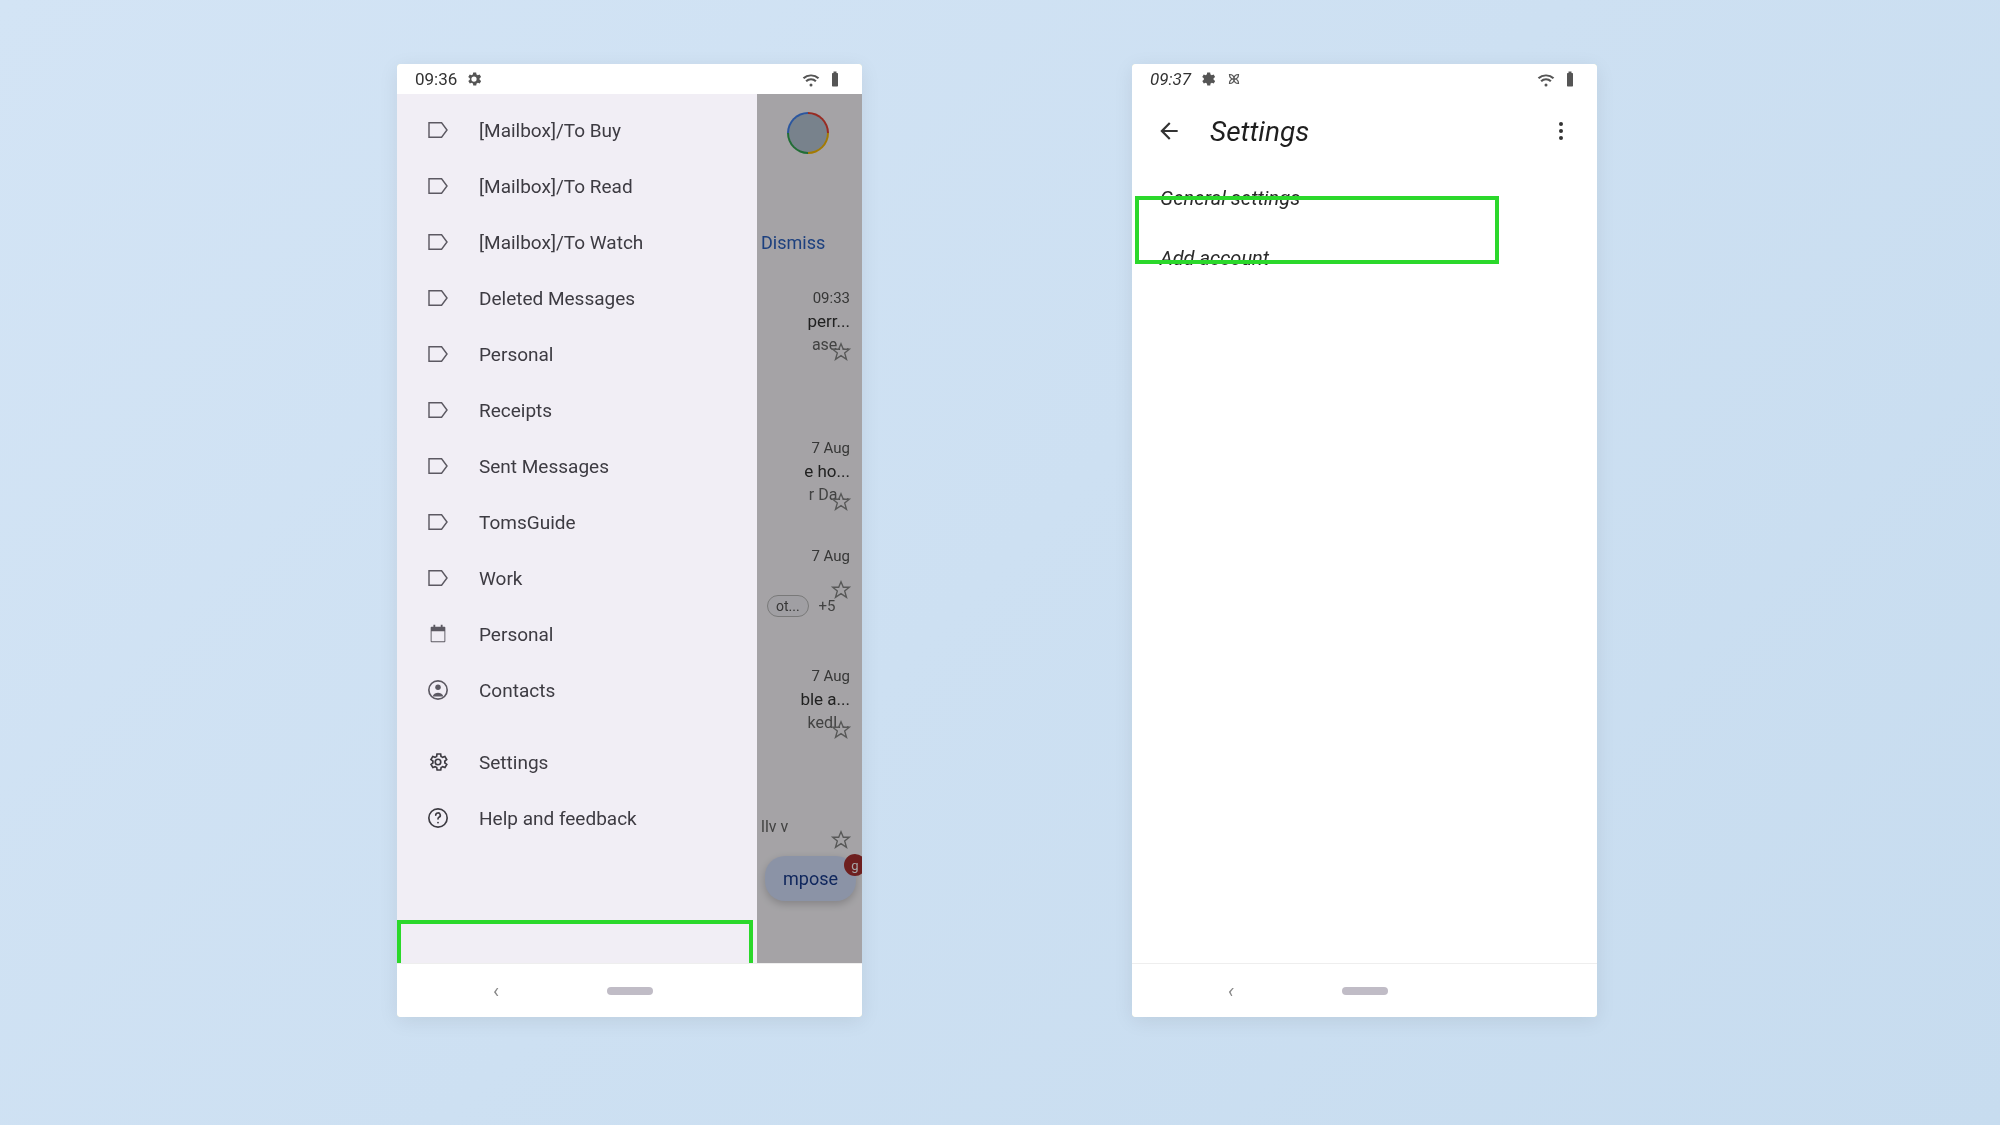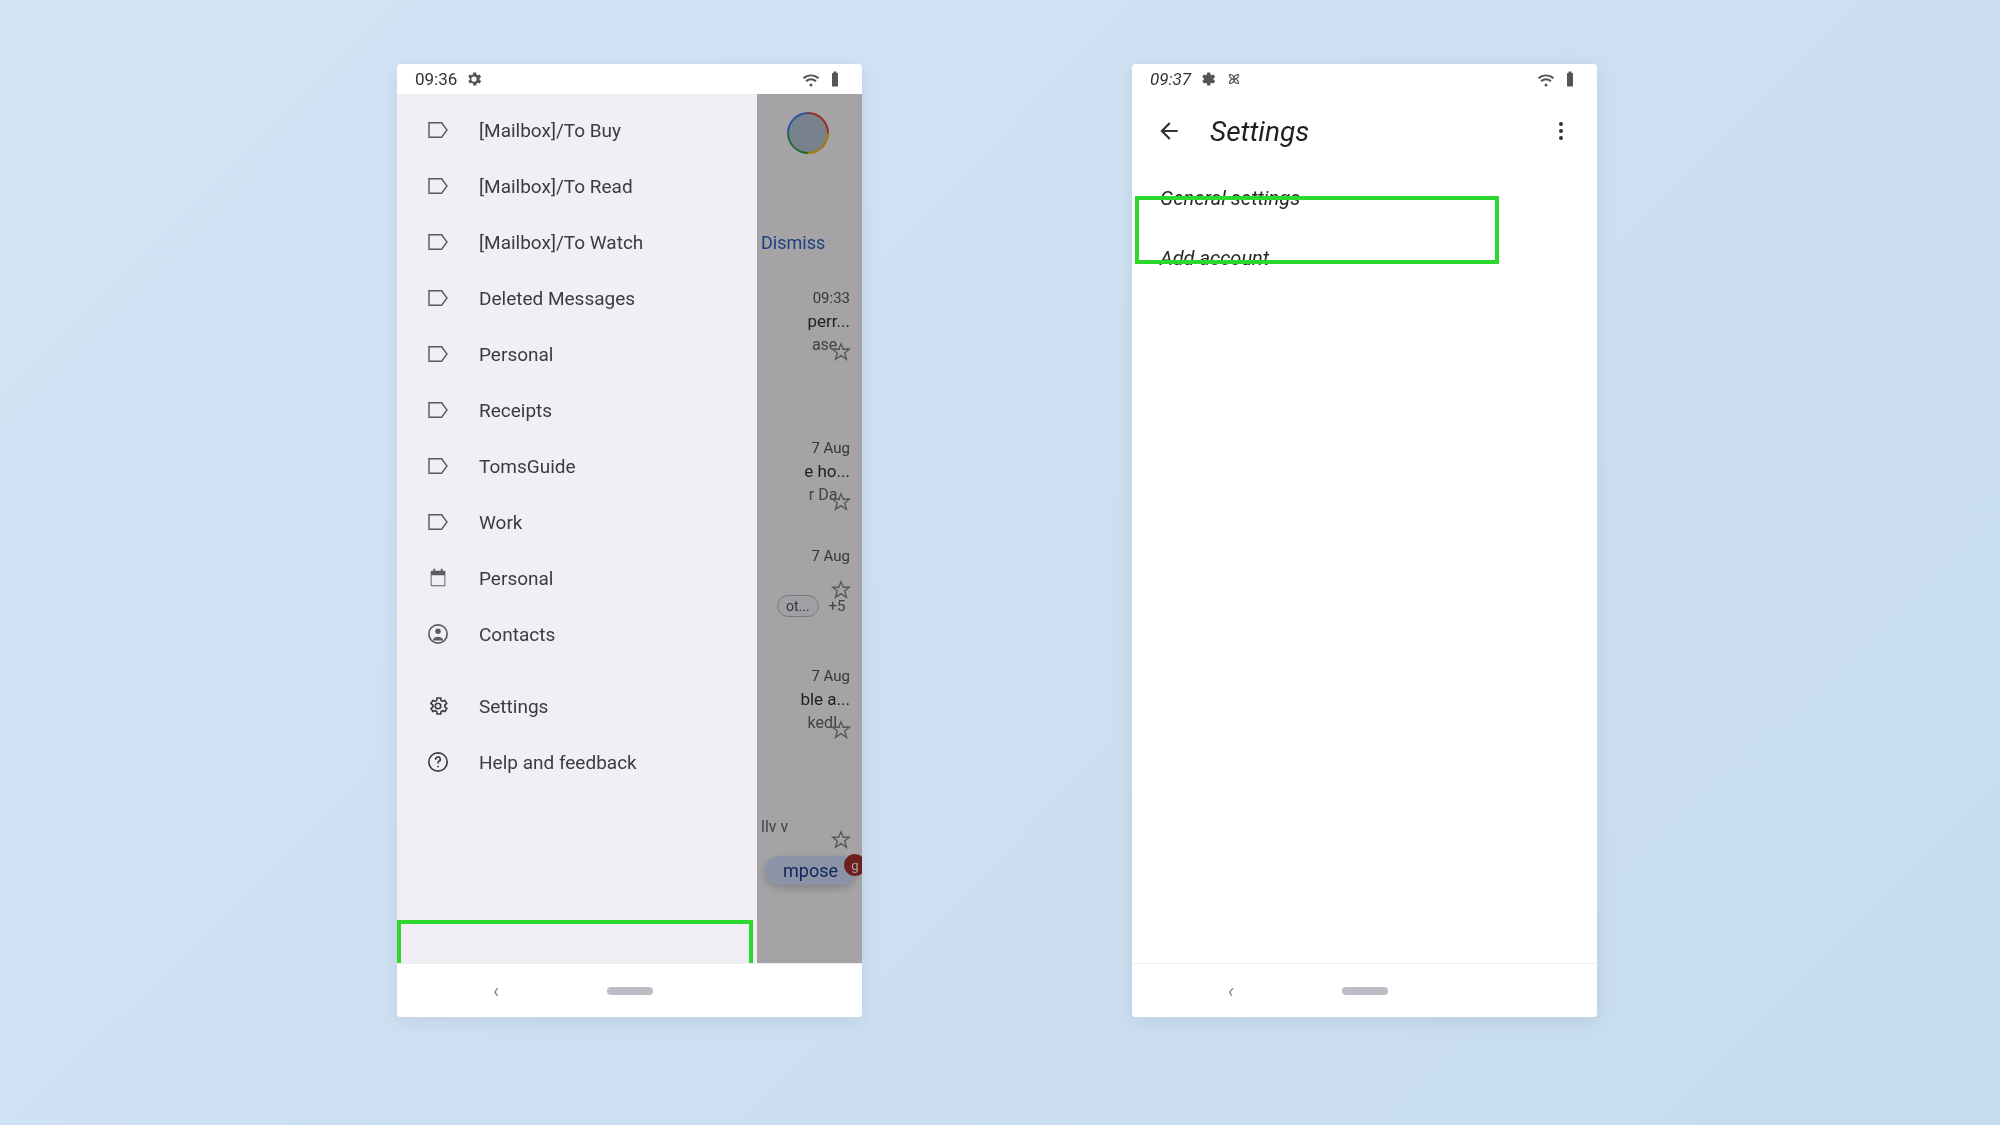--- a/index.html
+++ b/index.html
@@ -106,21 +106,21 @@
   .dismiss { color:#2d63c3; font-size:18px; margin: 78px 0 0 4px; }
   .strip-row { margin-top: 36px; padding-right: 12px; text-align: right; font-size: 15px; color:#5a5a5a; position:relative; height:80px;}
   .strip-row .time { font-size:15px; color:#555; }
   .strip-row .snip { font-size:17px; color:#333; margin-top:4px; overflow:hidden; white-space:nowrap;}
   .strip-row .snip2 { font-size:16px; color:#666; margin-top:4px; overflow:hidden; white-space:nowrap;}
   .star { width:22px; height:22px; position:absolute; right:10px; bottom:6px; }
   .chip { display:inline-block; border:1px solid #bbb; border-radius:14px; padding:2px 8px; font-size:14px; color:#555; background:#f6f4fa;}
   .plus5 { font-size:15px; color:#666; margin-left:6px;}
   .compose {
     position:absolute; right:6px; top:762px; background:#d6e2ff; color:#1a3d8f;
-    padding:4px 18px; border-radius:20px; font-size:18px; box-shadow:0 3px 8px rgba(0,0,0,0.2);
+    padding:12px 18px; border-radius:20px; font-size:18px; box-shadow:0 3px 8px rgba(0,0,0,0.2);
   }
   .compose-badge {
     position:absolute; right:-4px; top:760px; background:#aa3030; color:#fff;
     width:22px; height:22px; border-radius:11px; font-size:13px; display:flex; align-items:center; justify-content:center;
   }
 
   
   .navbar {
     height: 54px;
     background: #fff;
@@ -210,21 +210,21 @@
             <path d="M12 3l2.5 6H21l-5 4 2 7-6-4-6 4 2-7-5-4h6.5Z"></path>
           </svg>
       </div>
 
       <div class="strip-row" style="margin-top:28px;">
         <div class="time">7 Aug</div>
         <div style="height:30px"></div>
         <svg class="star" viewBox="0 0 24 24" fill="none" stroke="#888" stroke-width="1.5" style="bottom:26px;">
             <path d="M12 3l2.5 6H21l-5 4 2 7-6-4-6 4 2-7-5-4h6.5Z"></path>
           </svg>
-        <div style="text-align:left; padding-left:20px;">
+        <div style="text-align:left; padding-left:10px;">
           <span class="chip">ot...</span>
           <span class="plus5">+5</span>
         </div>
       </div>
 
       <div class="strip-row" style="margin-top:40px;">
         <div class="time">7 Aug</div>
         <div class="snip">ble a...</div>
         <div class="snip2">kedI...</div>
         <svg class="star" viewBox="0 0 24 24" fill="none" stroke="#888" stroke-width="1.5">
@@ -280,20 +280,26 @@
       <div class="drawer-item">
         <svg class="label-icon" viewBox="0 0 24 20" fill="none" stroke="#5c5962" stroke-width="1.6">
             <path d="M2 2h14l6 8-6 8H2Z"></path>
           </svg>
         <span>Receipts</span>
       </div>
       <div class="drawer-item">
         <svg class="label-icon" viewBox="0 0 24 20" fill="none" stroke="#5c5962" stroke-width="1.6">
             <path d="M2 2h14l6 8-6 8H2Z"></path>
           </svg>
+        <span>Sent Messages</span>
+      </div>
+      <div class="drawer-item">
+        <svg class="label-icon" viewBox="0 0 24 20" fill="none" stroke="#5c5962" stroke-width="1.6">
+            <path d="M2 2h14l6 8-6 8H2Z"></path>
+          </svg>
         <span>TomsGuide</span>
       </div>
       <div class="drawer-item">
         <svg class="label-icon" viewBox="0 0 24 20" fill="none" stroke="#5c5962" stroke-width="1.6">
             <path d="M2 2h14l6 8-6 8H2Z"></path>
           </svg>
         <span>Work</span>
       </div>
 
 

